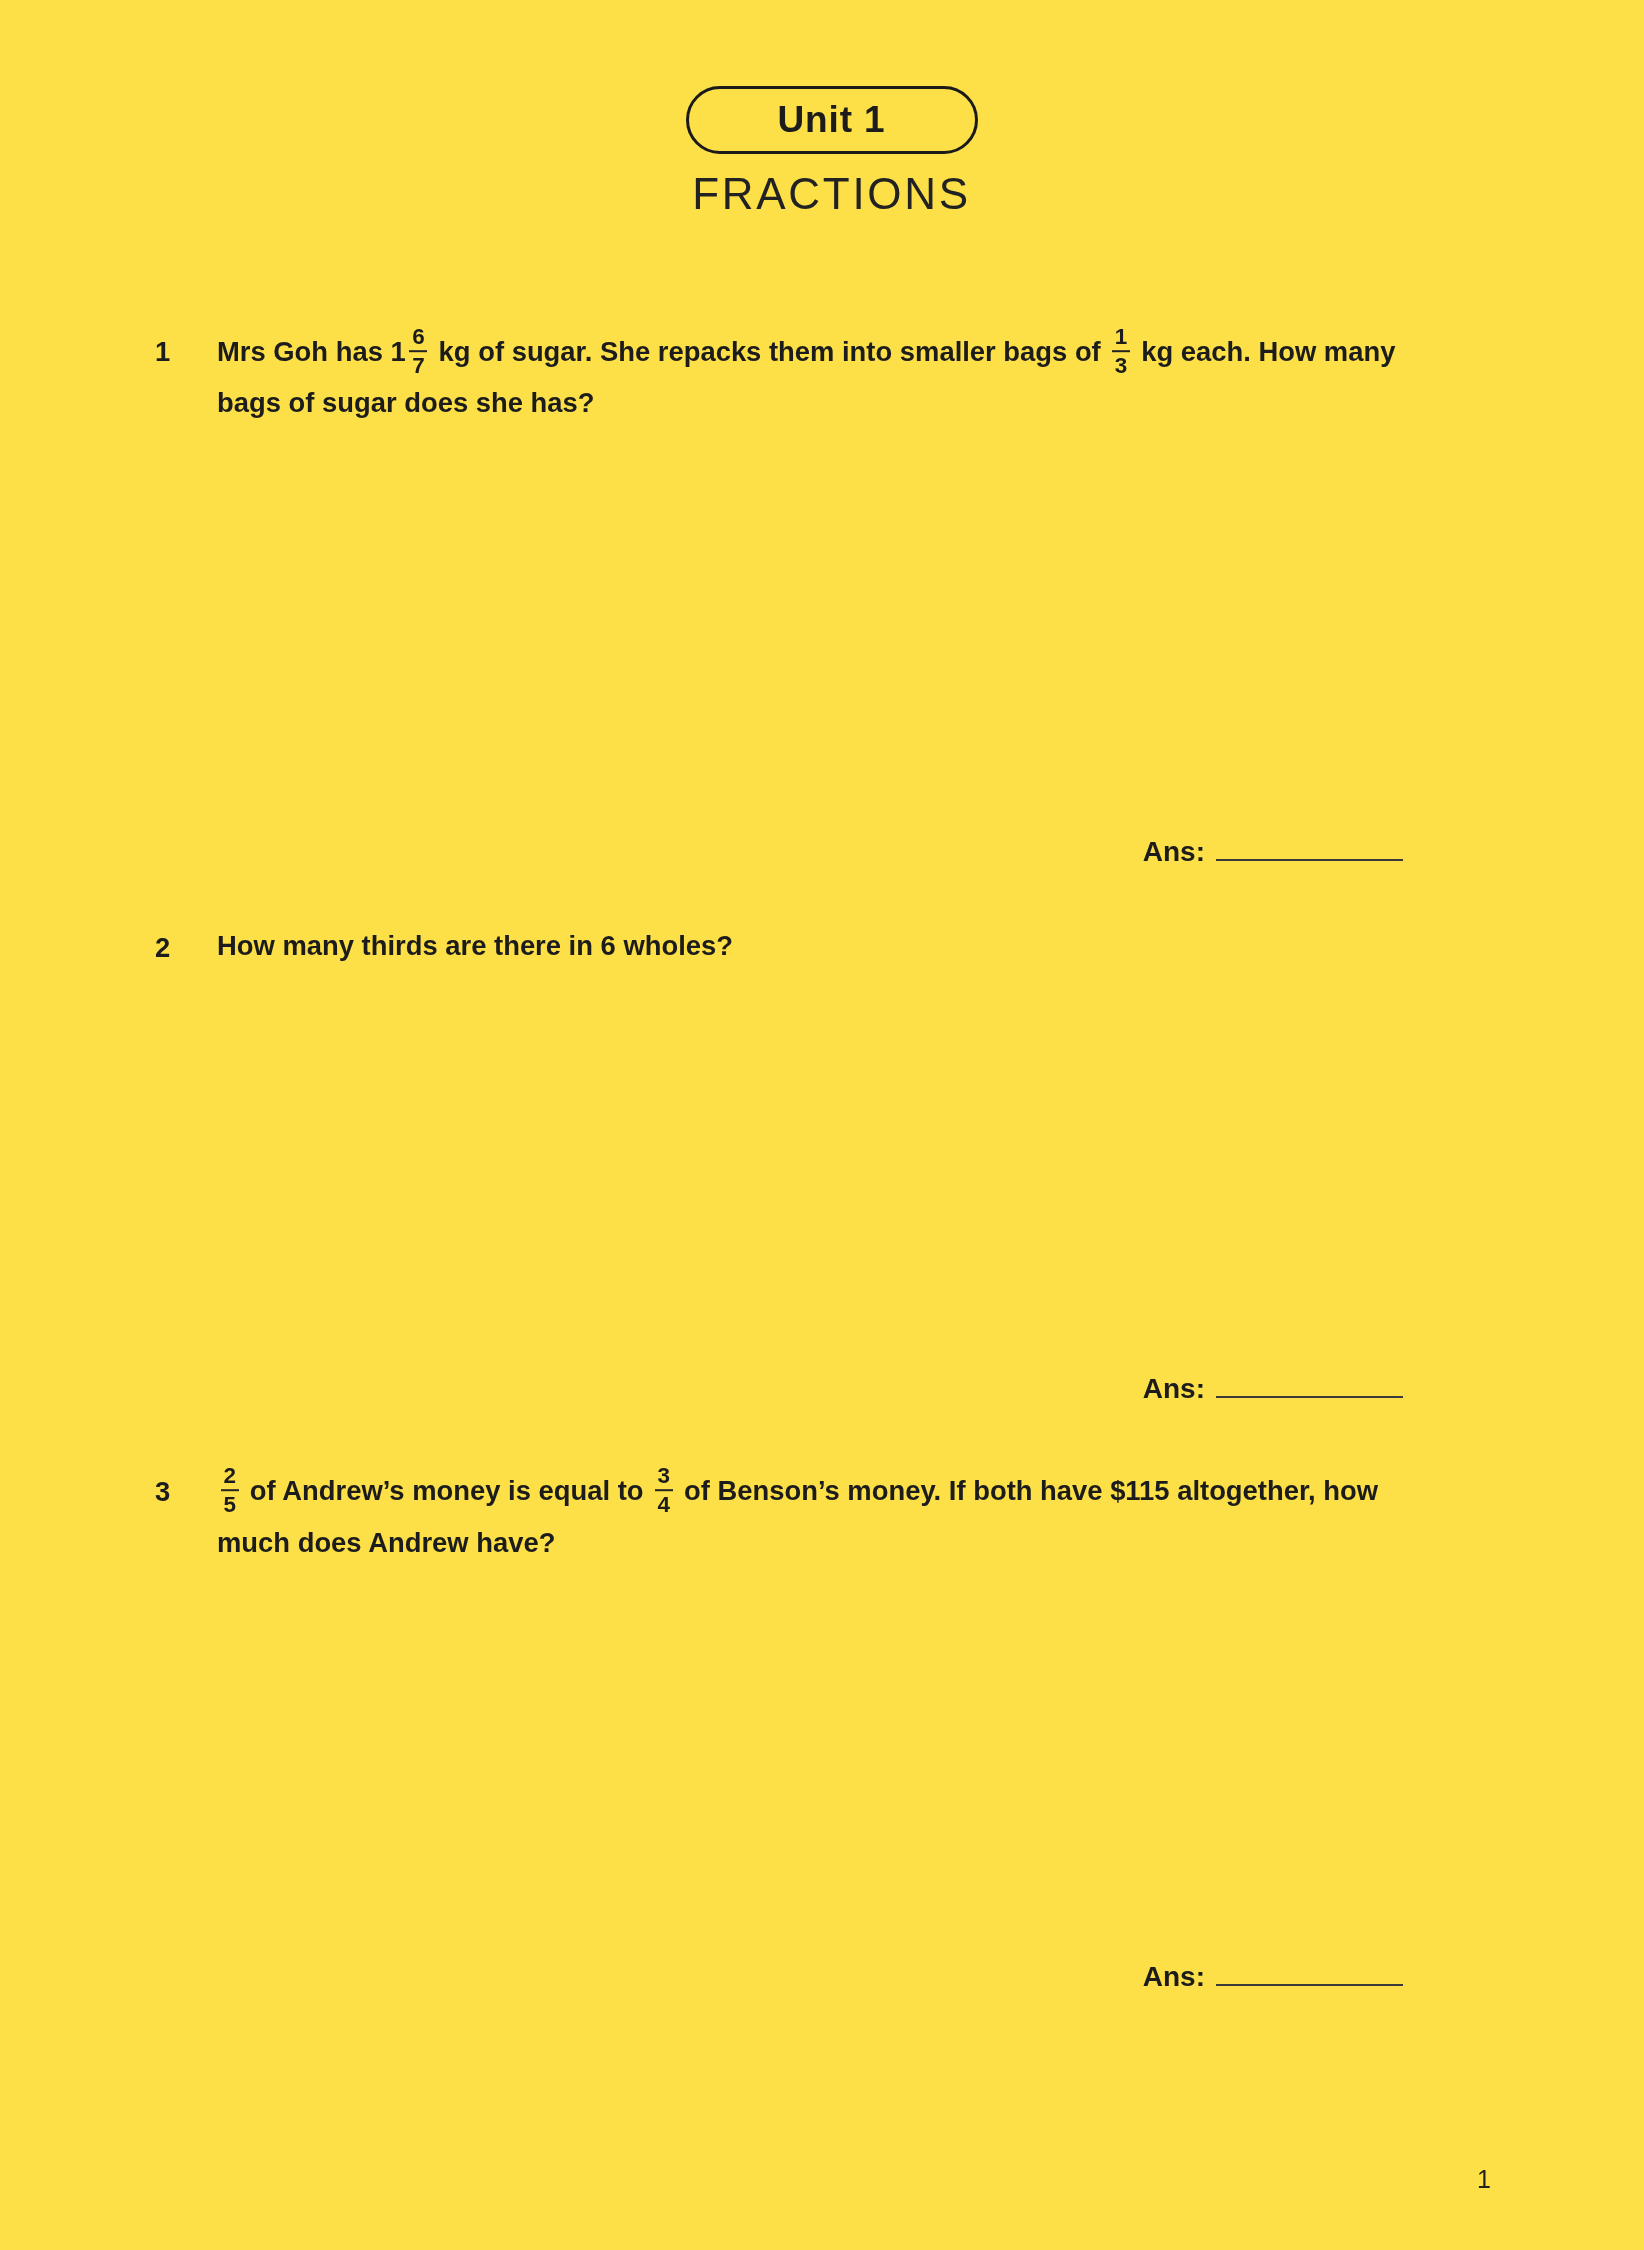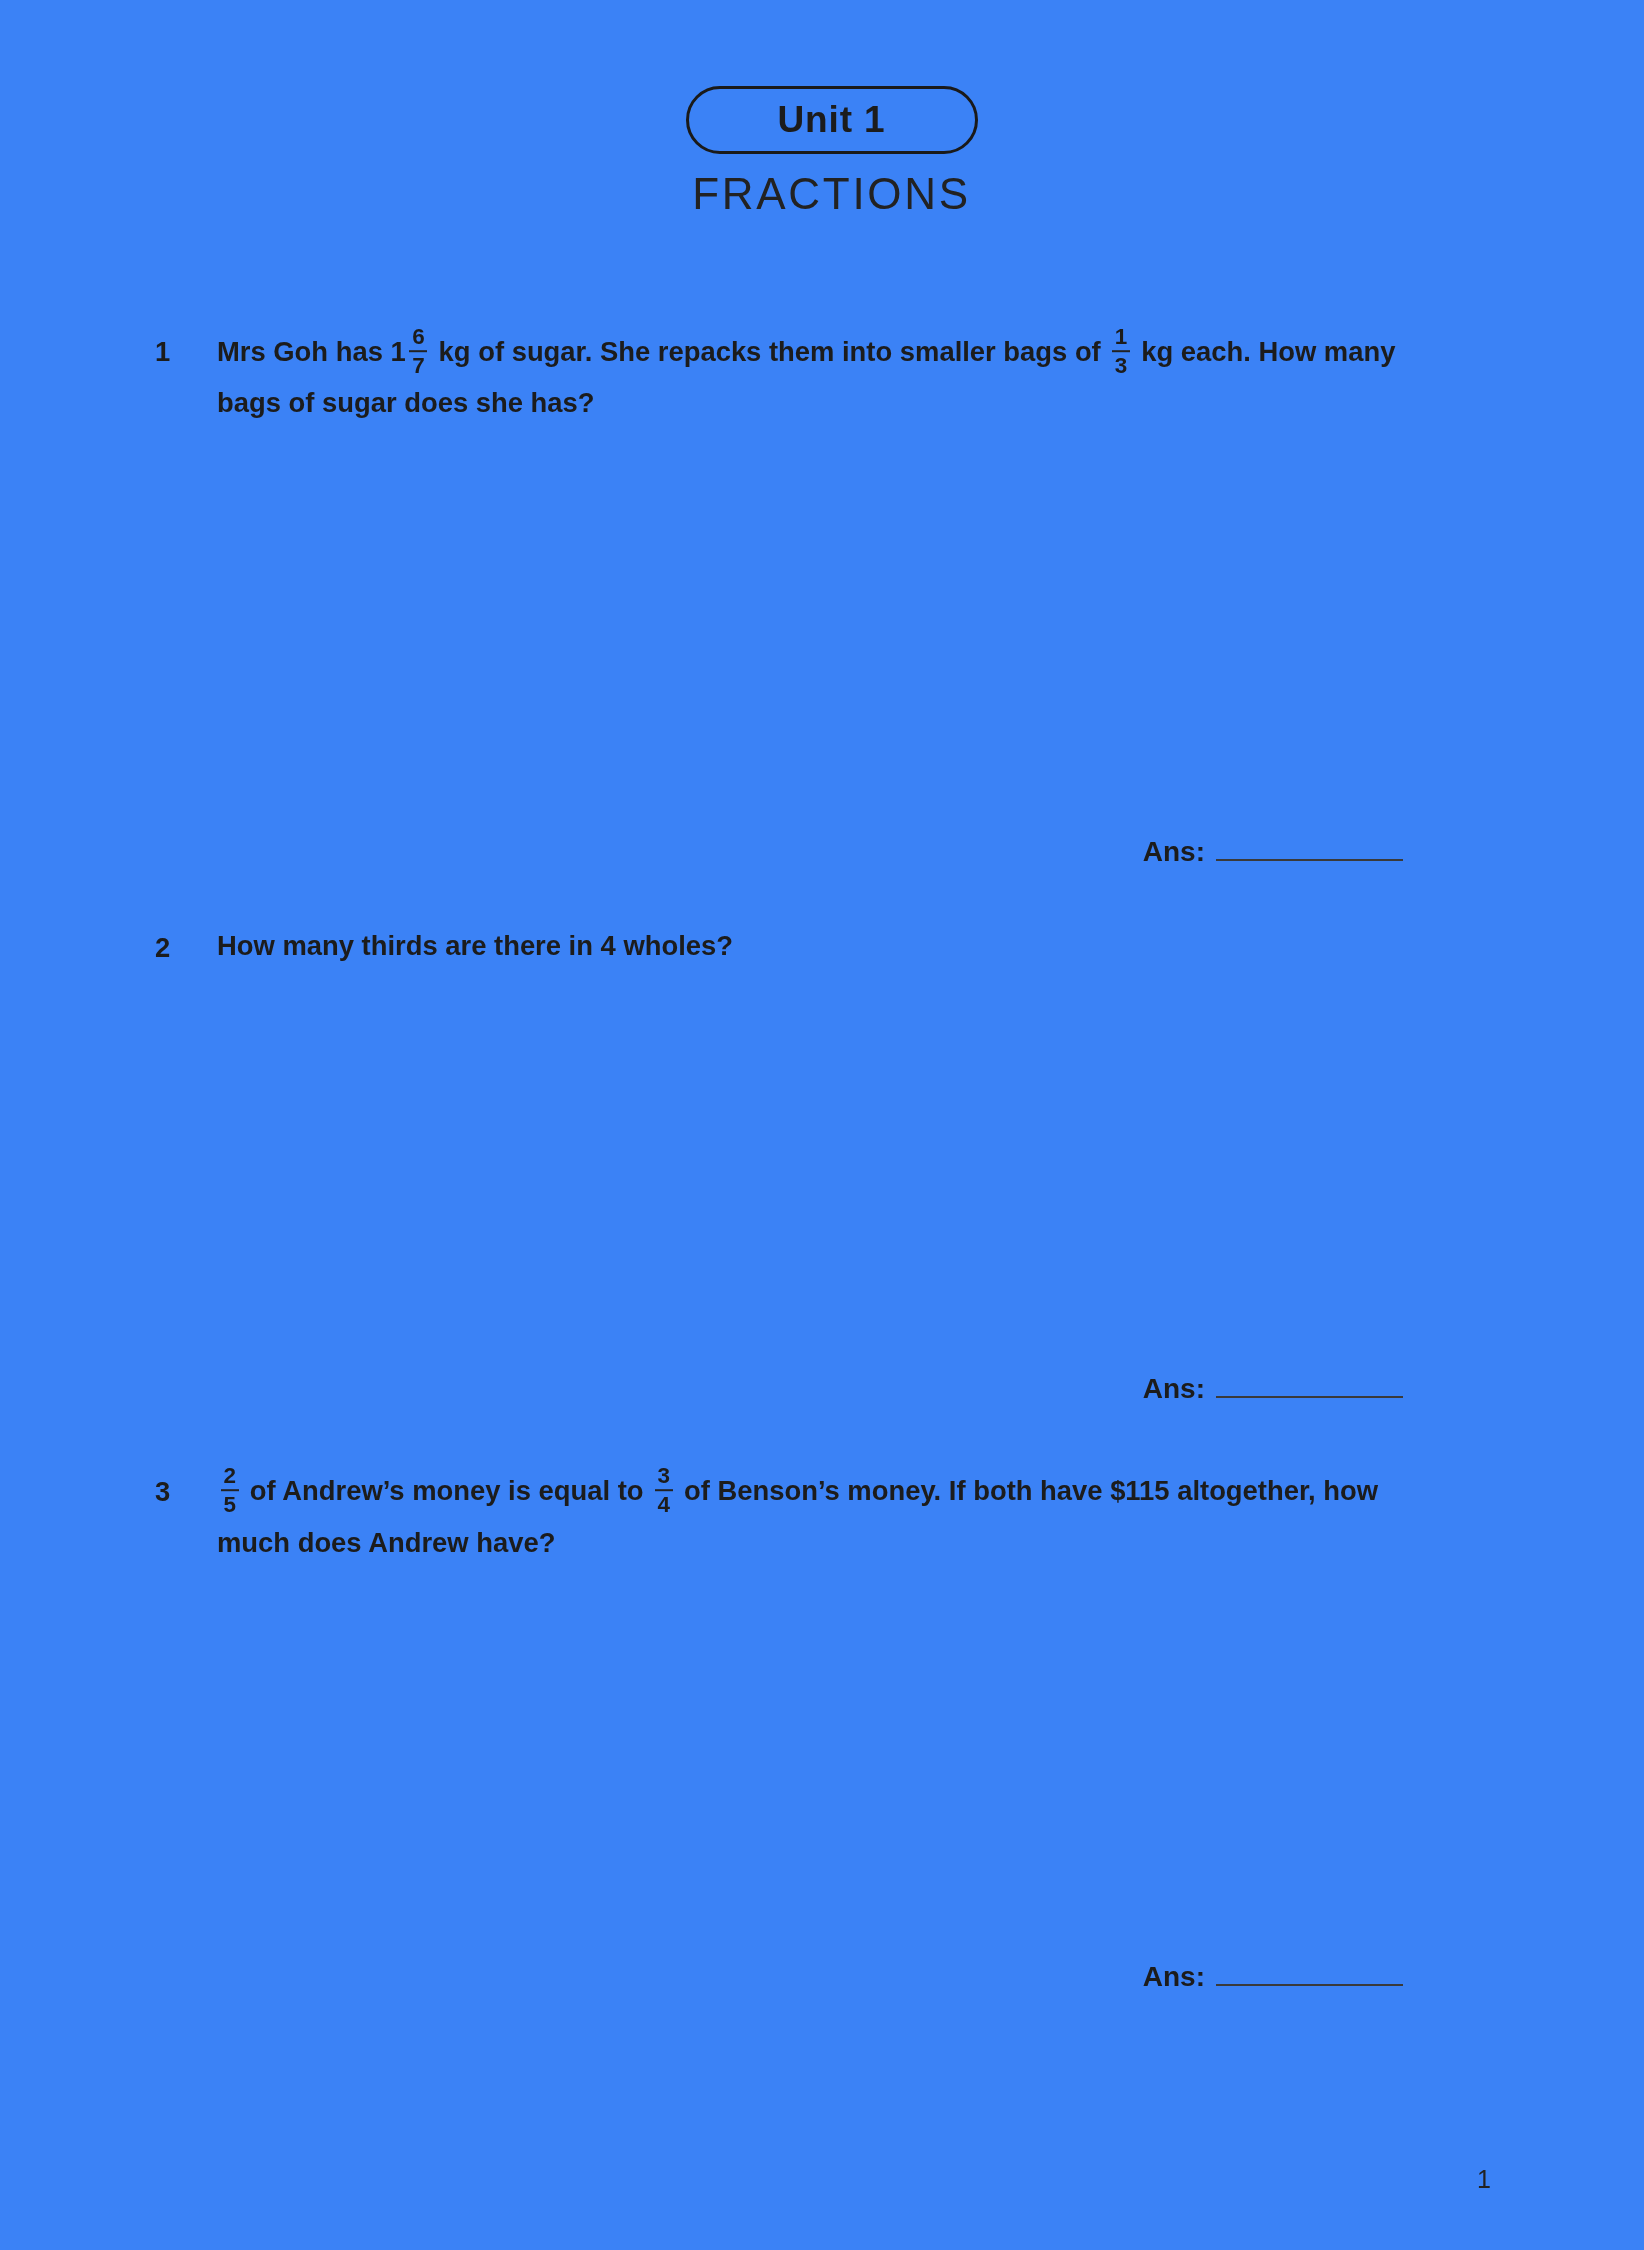--- a/index.html
+++ b/index.html
@@ -10,21 +10,21 @@
   html, body { background: #ffffff; }
   body {
     font-family: "Liberation Sans", "DejaVu Sans", sans-serif;
     color: var(--text);
   }
   .page {
     position: relative;
     width: 1645px;
     height: 2251px;
     margin: 0 auto;
-    background: #3b82f6;
+    background: #fde047;
     padding: 53px 137px 0 155px;
     overflow: hidden;
   }
   
   .badge-wrap {
     text-align: center;
     margin-top: 33px;
   }
   .badge {
     display: inline-flex;
@@ -149,21 +149,21 @@
     <div class="spacer sp-q1"></div>
 
     <div class="ans-row">
       <span class="ans-label">Ans:</span><span class="ans-line"></span>
     </div>
 
     <div class="spacer sp-a1q2"></div>
 
     <div class="question">
       <span class="qnum">2</span>
-      <span class="qtext">How many thirds are there in 4 wholes?</span>
+      <span class="qtext">How many thirds are there in 6 wholes?</span>
     </div>
 
     <div class="spacer sp-q2"></div>
 
     <div class="ans-row">
       <span class="ans-label">Ans:</span><span class="ans-line"></span>
     </div>
 
     <div class="spacer sp-a2q3"></div>
 

